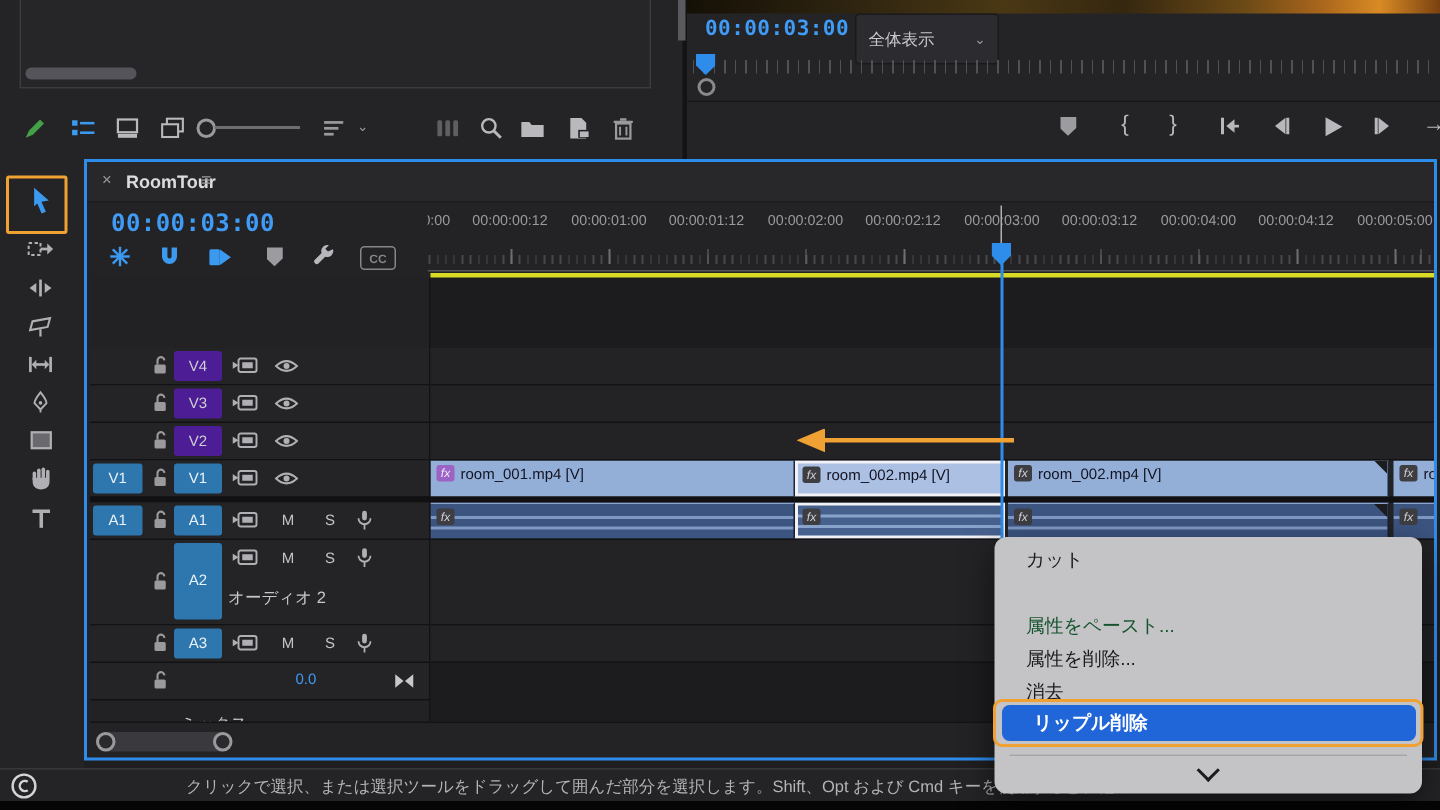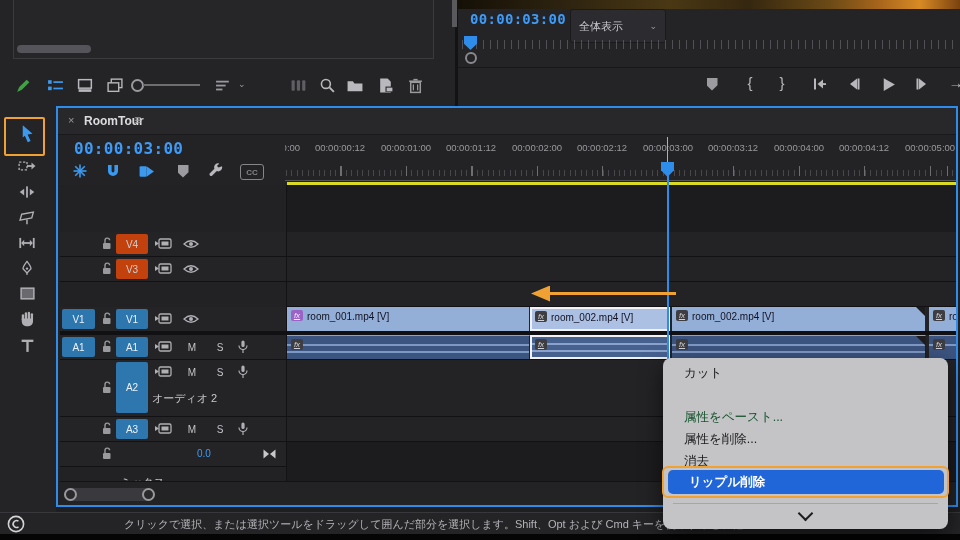--- a/index.html
+++ b/index.html
@@ -6,32 +6,32 @@
   #stage{position:relative;width:960px;height:540px;overflow:hidden;background:#1f1f21;
          font-family:"Liberation Sans","DejaVu Sans",sans-serif;color:#bfbfc3;}
   .ab{position:absolute;}
   .ic{display:flex;align-items:center;justify-content:center;}
   .tc{font-family:"DejaVu Sans Mono",monospace;font-weight:bold;color:#3f9bf5;letter-spacing:.3px;}
   svg{display:block;}
   .panel{background:#242427;}
   .hrow{left:60px;width:226px;background:#242427;border-bottom:1px solid #121214;}
   .crow{left:287px;width:670px;background:#232326;border-bottom:1px solid #121214;}
   .tbadge{position:absolute;width:32px;height:20px;top:2px;border-radius:2px;font-size:10px;
-          display:flex;align-items:center;justify-content:center;color:#cfcfd4;background:#c2410c;}
+          display:flex;align-items:center;justify-content:center;color:#cfcfd4;background:#4c1d95;}
   .tbadge.on{background:#2d76ae;color:#eaf2fa;}
   .patch{position:absolute;left:2px;top:2px;width:33px;height:20px;border-radius:2px;background:#2d76ae;
          color:#eaf2fa;font-size:10px;display:flex;align-items:center;justify-content:center;}
   .ms{position:absolute;top:2px;width:20px;height:20px;font-size:10px;color:#c3c3c7;
       display:flex;align-items:center;justify-content:center;}
   .clip-v{position:absolute;top:0;height:24px;background:#94afd7;box-sizing:border-box;overflow:hidden;
           border-right:1px solid #1c2738;}
   .clip-a{position:absolute;top:0;height:24px;background:#3c5480;box-sizing:border-box;overflow:hidden;
           border-top:1px solid #8aa3cc;border-right:1px solid #162032;}
   .fxb{position:absolute;left:4px;top:3px;width:12px;height:11px;border-radius:2px;background:#3d3d42;
-       color:#d2d2d6;font-size:8px;font-style:italic;display:flex;align-items:center;justify-content:center;line-height:1;text-decoration:underline;}
+       color:#d2d2d6;font-size:8px;font-style:italic;display:flex;align-items:center;justify-content:center;line-height:1;}
   .cliptitle{position:absolute;left:20px;top:4px;font-size:10px;color:#121222;white-space:nowrap;}
   .rlabel{position:absolute;top:6px;transform:translateX(-50%);font-size:9.5px;color:#9a9a9e;white-space:nowrap;}
   .menu-item{position:absolute;left:0;width:100%;height:22px;line-height:22px;padding-left:21px;
              box-sizing:border-box;font-size:12.5px;color:#1a1a1c;}
   .shield{clip-path:polygon(0 0,100% 0,100% 60%,50% 100%,0 60%);background:#9c9ca0;}
   .toolslot{position:absolute;left:10px;width:34px;height:26px;display:flex;align-items:center;justify-content:center;}
 </style>
 </head>
 <body>
 
@@ -334,20 +334,42 @@
         </svg>
       </span>
     <span class="ab ic" style="left:123px;top:7px;">
         <svg width="16" height="10" viewBox="0 0 16 10">
           <path d="M1,5 Q8,-1.5 15,5 Q8,11.5 1,5 Z" fill="none" stroke="#b0b0b4" stroke-width="1.3"></path>
           <circle cx="8" cy="5" r="2" fill="#b0b0b4"></circle>
         </svg>
       </span>
   </div>
 
+  <div class="ab hrow" style="top:282px;height:24px;">
+    <span class="ab ic" style="left:41px;top:5px;">
+        <svg width="12" height="13" viewBox="0 0 12 13">
+          <rect x="2" y="6" width="7.5" height="6" rx="1" fill="#9a9a9e"></rect>
+          <path d="M4,6 V3.6 a2.3,2.3 0 0 1 4.6,-0.4" fill="none" stroke="#9a9a9e" stroke-width="1.4"></path>
+        </svg>
+      </span>
+    <span class="tbadge" style="left:56px;">V2</span>
+    <span class="ab ic" style="left:95px;top:6px;">
+        <svg width="17" height="12" viewBox="0 0 17 12">
+          <rect x="4" y="1" width="12" height="9" rx="1.5" fill="none" stroke="#b0b0b4" stroke-width="1.3"></rect>
+          <polygon points="0,3 4,5.5 0,8" fill="#b0b0b4"></polygon>
+          <rect x="6.5" y="3.5" width="7" height="4" fill="#b0b0b4"></rect>
+        </svg>
+      </span>
+    <span class="ab ic" style="left:123px;top:7px;">
+        <svg width="16" height="10" viewBox="0 0 16 10">
+          <path d="M1,5 Q8,-1.5 15,5 Q8,11.5 1,5 Z" fill="none" stroke="#b0b0b4" stroke-width="1.3"></path>
+          <circle cx="8" cy="5" r="2" fill="#b0b0b4"></circle>
+        </svg>
+      </span>
+  </div>
 
   <div class="ab hrow" style="top:307px;height:24px;">
     <span class="patch">V1</span>
     <span class="ab ic" style="left:41px;top:5px;">
         <svg width="12" height="13" viewBox="0 0 12 13">
           <rect x="2" y="6" width="7.5" height="6" rx="1" fill="#9a9a9e"></rect>
           <path d="M4,6 V3.6 a2.3,2.3 0 0 1 4.6,-0.4" fill="none" stroke="#9a9a9e" stroke-width="1.4"></path>
         </svg>
       </span>
     <span class="tbadge on" style="left:56px;">V1</span>

